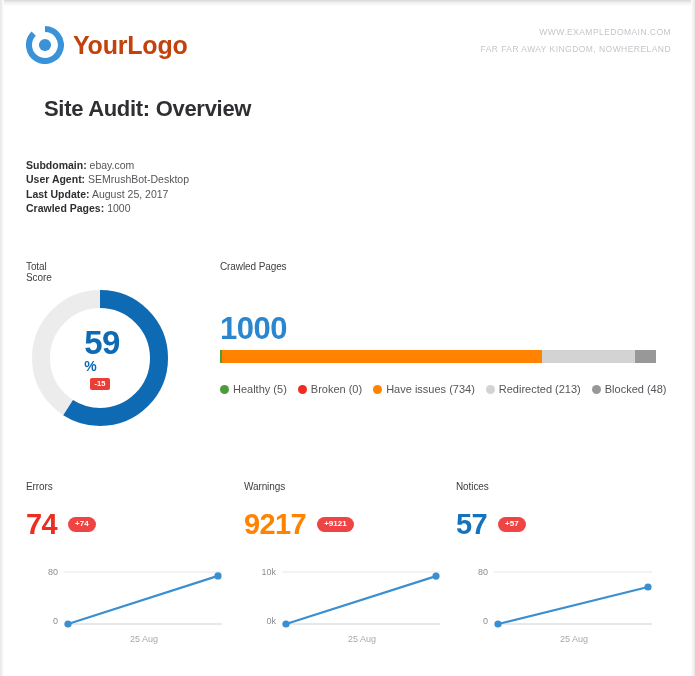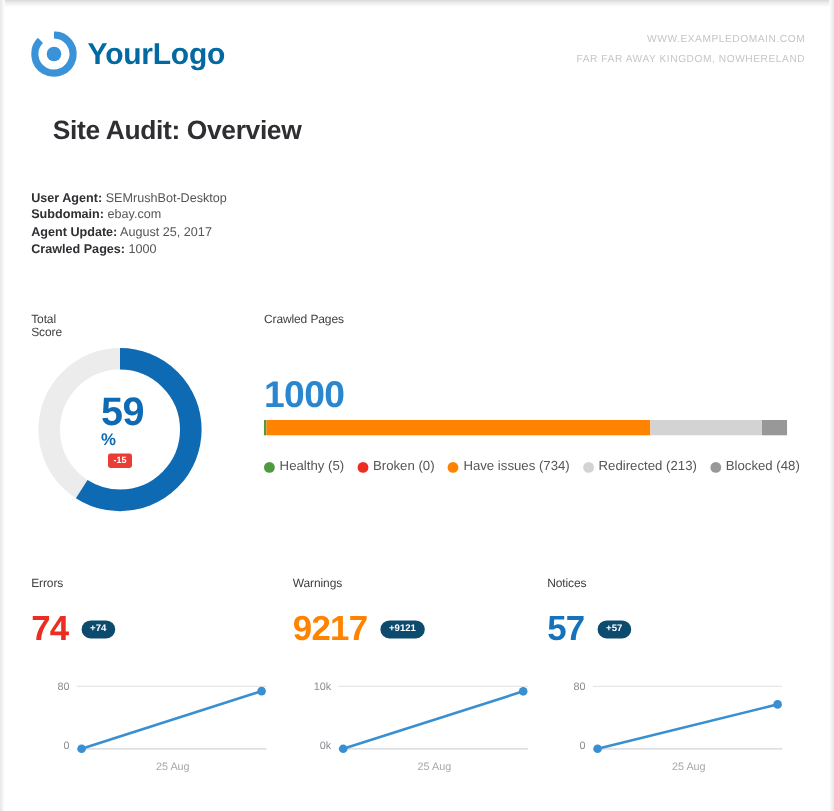--- a/index.html
+++ b/index.html
@@ -46,21 +46,21 @@
     position: absolute;
     left: 0; top: 2px;
     display: flex;
     align-items: center;
     gap: 9px;
   }
   #logo-mark { width: 38px; height: 38px; display: block; }
   #logo-text {
     font-size: 25px;
     font-weight: bold;
-    color: #0369a1;
+    color: #c2410c;
     letter-spacing: -0.2px;
     line-height: 1;
   }
   #header-right {
     position: absolute;
     right: 0; top: 0;
     text-align: right;
     color: #c3c6ca;
     font-size: 8.5px;
     letter-spacing: 0.45px;
@@ -203,21 +203,21 @@
     align-items: center;
     gap: 11px;
     line-height: 1;
   }
   .metric-value {
     font-size: 29px;
     font-weight: bold;
     letter-spacing: -0.6px;
   }
   .metric-badge {
-    background: #0c4a6e;
+    background: #ef4444;
     color: #ffffff;
     font-size: 8px;
     font-weight: bold;
     border-radius: 9px;
     padding: 3.5px 7px 4px 7px;
     line-height: 1;
   }
   .spark-wrap {
     position: absolute;
     left: 0; top: 83px;
@@ -264,29 +264,29 @@
     <div id="header-right">
       <div>WWW.EXAMPLEDOMAIN.COM</div>
       <div>FAR FAR AWAY KINGDOM, NOWHERELAND</div>
     </div>
   </div>
 
   <div id="page-title">Site Audit: Overview</div>
 
   <div id="meta">
     <div class="row">
+      <span class="k">Subdomain:</span>
+      <span class="v">ebay.com</span>
+    </div>
+    <div class="row">
       <span class="k">User Agent:</span>
       <span class="v">SEMrushBot-Desktop</span>
     </div>
     <div class="row">
-      <span class="k">Subdomain:</span>
-      <span class="v">ebay.com</span>
-    </div>
-    <div class="row">
-      <span class="k">Agent Update:</span>
+      <span class="k">Last Update:</span>
       <span class="v">August 25, 2017</span>
     </div>
     <div class="row">
       <span class="k">Crawled Pages:</span>
       <span class="v">1000</span>
     </div>
   </div>
 
   <div id="total-score-block">
     <div id="total-score-title" class="section-title">Total Score</div>

